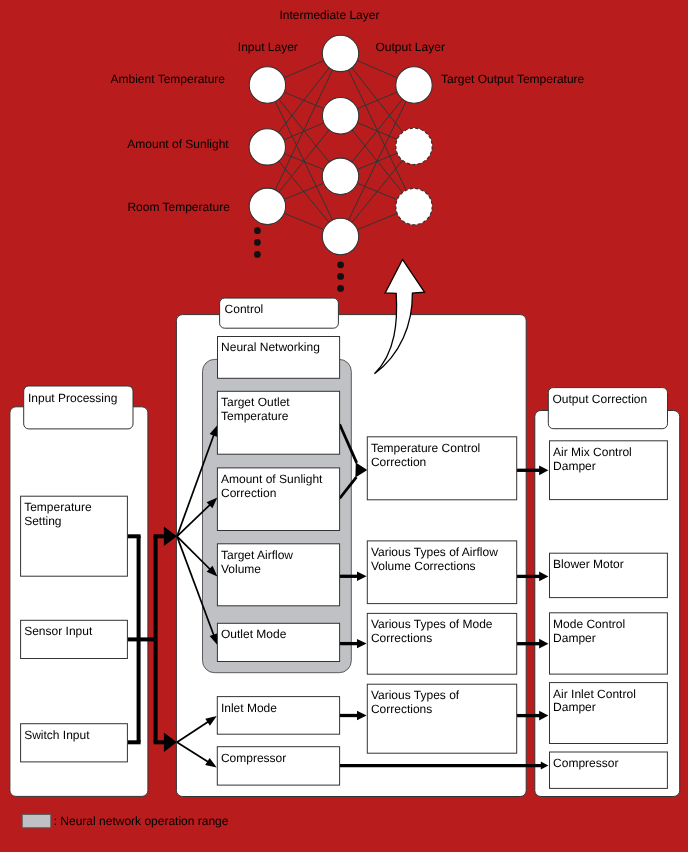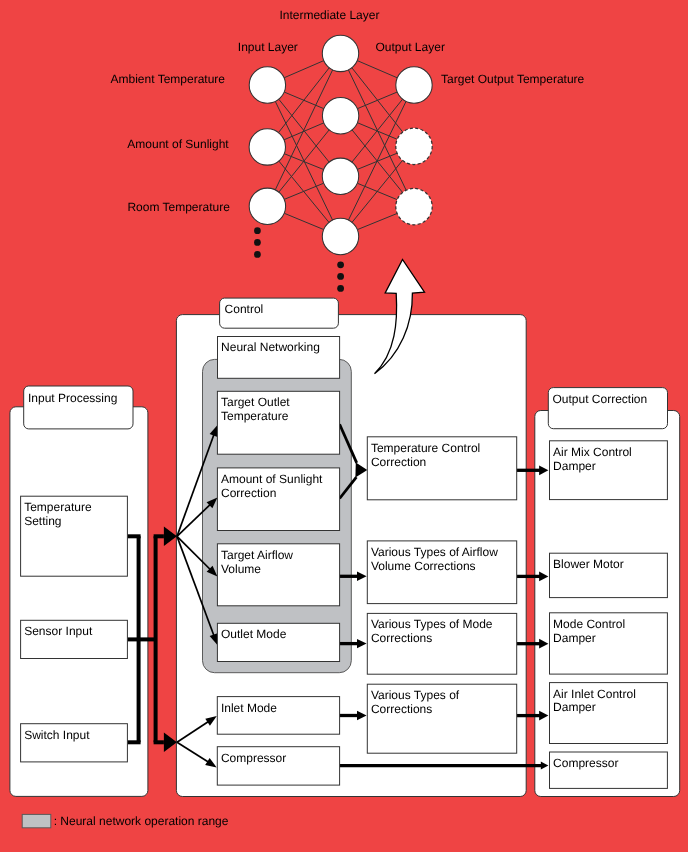--- a/index.html
+++ b/index.html
@@ -1,18 +1,18 @@
 <!DOCTYPE html>
 <html><head>
 <meta charset="utf-8">
 <style>
   html,body{margin:0;padding:0;background:#ffffff;}
   body{width:688px;height:852px;overflow:hidden;
        font-family:"Liberation Sans",sans-serif;color:#000;}
-  #stage{position:relative;width:688px;height:852px;background:#ef4444;
+  #stage{position:relative;width:688px;height:852px;background:#b91c1c;
          -webkit-font-smoothing:antialiased;text-rendering:geometricPrecision;}
   svg#canvas{position:absolute;left:0;top:0;display:block;}
   text{font-family:"Liberation Sans",sans-serif;font-size:12px;fill:#000;}
   .node{fill:#fff;stroke:#333;stroke-width:1.05;}
   .dashnode{fill:#fff;stroke:#333;stroke-width:1.25;stroke-dasharray:3.1 2.3;}
   .edge{fill:none;stroke:#333;stroke-width:1;}
   .dot{fill:#111;}
   .rbox{fill:#fff;stroke:#333;stroke-width:1;}
   .gray{fill:#bfc1c4;stroke:#5a5a5a;stroke-width:1;}
   .solid{fill:#000;stroke:none;}

